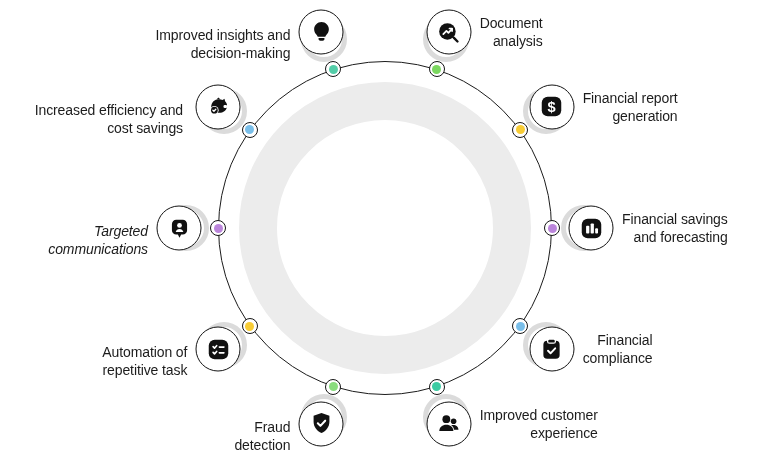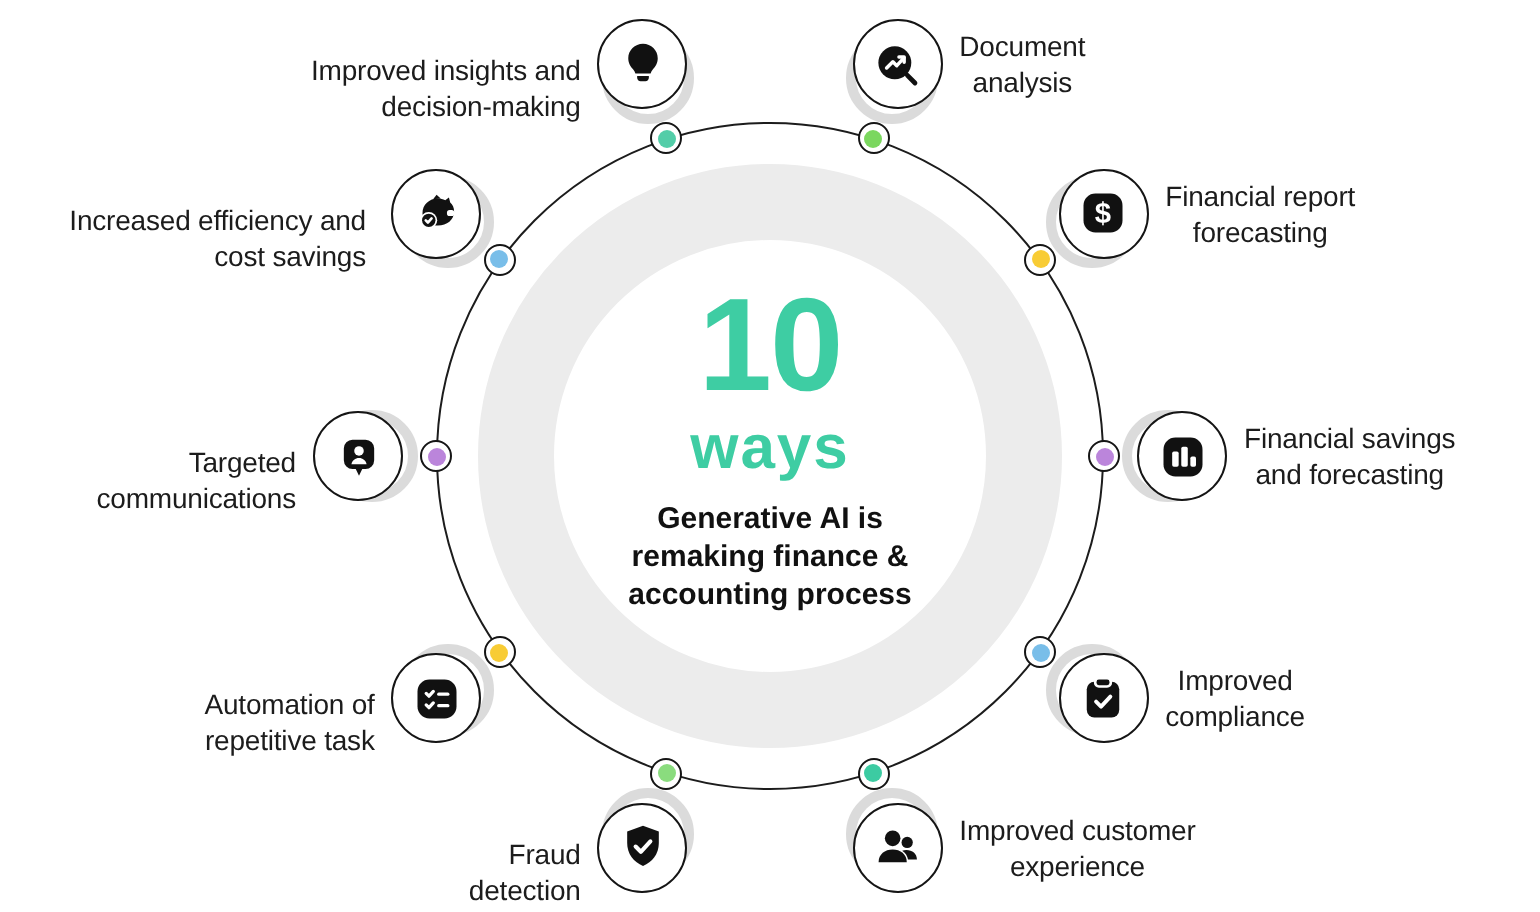--- a/index.html
+++ b/index.html
@@ -39,36 +39,29 @@
   .icon-circle{
     position:absolute;width:45px;height:45px;background:#fff;border:1.5px solid #151515;border-radius:50%;
     transform:translate(-50%,-50%);z-index:2;display:flex;align-items:center;justify-content:center;box-sizing:border-box;
   }
   .icon-circle svg{display:block;}
   
   .item-label{
     position:absolute;font-size:14px;line-height:1.3;letter-spacing:-.1px;color:#1c1c1c;
     white-space:pre-line;transform:translateY(-50%);z-index:3;
   }
-  .item-label.right{text-align:center;}
+  .item-label.right{text-align:right;}
   .item-label.left{text-align:right;margin-top:12px;}
 </style>
 </head>
 <body>
 
 <div id="canvas">
   <div class="main-circle"></div>
   <div class="center-ring"></div>
-  <div class="center-text">
-    <div class="center-number" style="color: rgb(62, 205, 163);">10</div>
-    <div class="center-word" style="color: rgb(62, 205, 163);">ways</div>
-    <div class="center-subtitle">Generative AI is
-remaking finance &amp;
-accounting process</div>
-  </div>
   <div id="items-layer">
       <div class="node-dot" style="left: 333.394px; top: 69.1736px;">
         <span style="background: rgb(83, 205, 168);"></span>
       </div>
       <div class="icon-shadow" style="left: 323.506px; top: 38.7398px;"></div>
       <div class="icon-circle" style="left: 321.342px; top: 32.0824px;">
         <span>
           <svg viewBox="0 0 24 24" width="26" height="26">
             <path fill="#111" d="M12 2.2c3.8 0 6.8 3 6.8 6.7 0 2.3-1.1 3.9-2.2 5.1-.5.6-.9 1.2-1.1 1.9H8.5c-.2-.7-.6-1.3-1.1-1.9-1.1-1.2-2.2-2.8-2.2-5.1C5.2 5.2 8.2 2.2 12 2.2z"></path>
             <path fill="#111" d="M9.3 17.1h5.4v.8c0 .9-.7 1.6-1.6 1.6h-2.2c-.9 0-1.6-.7-1.6-1.6v-.8z"></path>
@@ -99,21 +92,21 @@
       <div class="icon-shadow" style="left: 545.994px; top: 111.031px;"></div>
       <div class="icon-circle" style="left: 551.658px; top: 106.916px;">
         <span>
           <svg viewBox="0 0 24 24" width="26" height="26">
             <rect x="3" y="3" width="18" height="18" rx="5.5" fill="#111"></rect>
             <text x="12" y="16.8" font-size="13.5" font-weight="bold" fill="#fff" text-anchor="middle" font-family="Liberation Sans, sans-serif">$</text>
           </svg>
         </span>
       </div>
       <div class="item-label right" style="top: 106.916px; left: 582.658px;">Financial report
-forecasting</div>
+generation</div>
       <div class="node-dot" style="left: 552px; top: 228px;">
         <span style="background: rgb(187, 133, 219);"></span>
       </div>
       <div class="icon-shadow" style="left: 584px; top: 228px;"></div>
       <div class="icon-circle" style="left: 591px; top: 228px;">
         <span>
           <svg viewBox="0 0 24 24" width="26" height="26">
             <rect x="3" y="3" width="18" height="18" rx="5.5" fill="#111"></rect>
             <rect x="7" y="9.5" width="3" height="7" rx="0.8" fill="#fff"></rect>
             <rect x="11.2" y="7.3" width="3" height="9.2" rx="0.8" fill="#fff"></rect>
@@ -129,21 +122,21 @@
       <div class="icon-shadow" style="left: 545.994px; top: 344.969px;"></div>
       <div class="icon-circle" style="left: 551.658px; top: 349.084px;">
         <span>
           <svg viewBox="0 0 24 24" width="26" height="26">
             <rect x="4.5" y="4" width="15" height="16.5" rx="3.5" fill="#111"></rect>
             <rect x="8.4" y="2.4" width="7.2" height="3.8" rx="1.7" fill="#111" stroke="#fff" stroke-width="1.2"></rect>
             <path d="M8.8 13.2l2.3 2.3 4.3-4.6" stroke="#fff" stroke-width="1.8" fill="none" stroke-linecap="round" stroke-linejoin="round"></path>
           </svg>
         </span>
       </div>
-      <div class="item-label right" style="top: 349.084px; left: 582.658px;">Improved
+      <div class="item-label right" style="top: 349.084px; left: 582.658px;">Financial
 compliance</div>
       <div class="node-dot" style="left: 436.606px; top: 386.826px;">
         <span style="background: rgb(60, 203, 162);"></span>
       </div>
       <div class="icon-shadow" style="left: 446.494px; top: 417.26px;"></div>
       <div class="icon-circle" style="left: 448.658px; top: 423.918px;">
         <span>
           <svg viewBox="0 0 24 24" width="26" height="26">
             <circle cx="10" cy="8" r="3.6" fill="#111"></circle>
             <path d="M3.5 19c0-3.6 2.9-5.8 6.5-5.8s6.5 2.2 6.5 5.8z" fill="#111"></path>
@@ -191,21 +184,21 @@
       <div class="icon-shadow" style="left: 186px; top: 228px;"></div>
       <div class="icon-circle" style="left: 179px; top: 228px;">
         <span>
           <svg viewBox="0 0 24 24" width="26" height="26">
             <path d="M5 8a4 4 0 0 1 4-4h6a4 4 0 0 1 4 4v5.5a4 4 0 0 1-4 4h-1.5L12 20.6l-1.5-3.1H9a4 4 0 0 1-4-4z" fill="#111"></path>
             <circle cx="12" cy="9.2" r="2.2" fill="#fff"></circle>
             <path d="M8.5 15.3c.4-1.7 1.8-2.8 3.5-2.8s3.1 1.1 3.5 2.8z" fill="#fff"></path>
           </svg>
         </span>
       </div>
-      <div class="item-label left" style="top: 228px; right: 622px;">Targeted
+      <div class="item-label left" style="top: 228px; right: 622px; font-style: italic;">Targeted
 communications</div>
       <div class="node-dot" style="left: 249.894px; top: 129.84px;">
         <span style="background: rgb(121, 190, 233);"></span>
       </div>
       <div class="icon-shadow" style="left: 224.006px; top: 111.031px;"></div>
       <div class="icon-circle" style="left: 218.342px; top: 106.916px;">
         <span>
           <svg viewBox="0 0 24 24" width="26" height="26">
             <path d="M5.3 12.2c0-4.1 3.1-6.9 7.1-6.9 1.2 0 2.4.3 3.4.8l1.7-1.3.6 2.4c1.1 1 1.8 2.4 1.8 4 0 4-3.3 6.6-7.5 6.6-4.1 0-7.1-2.3-7.1-5.6z" fill="#111"></path>
             <path d="M10.2 5.6l1.6-2 1.9 1.7z" fill="#111"></path>

